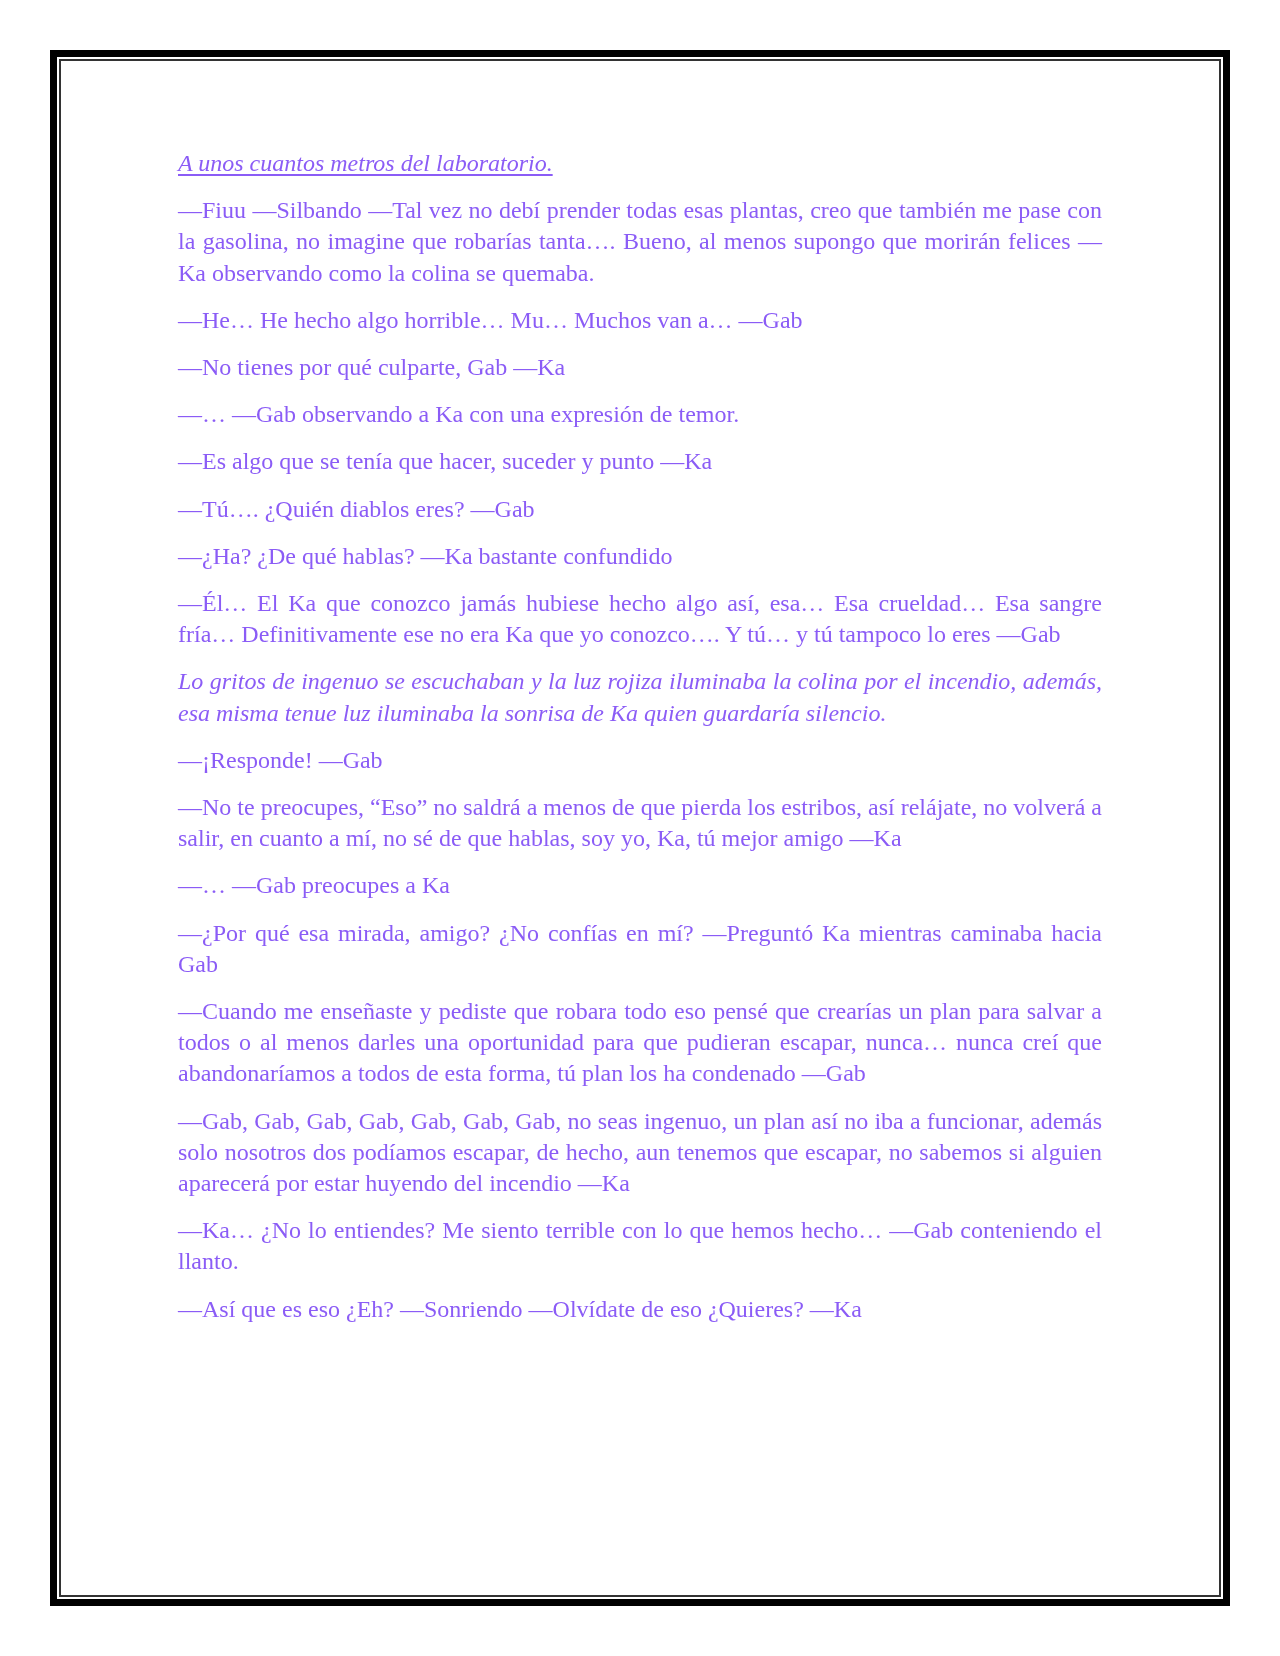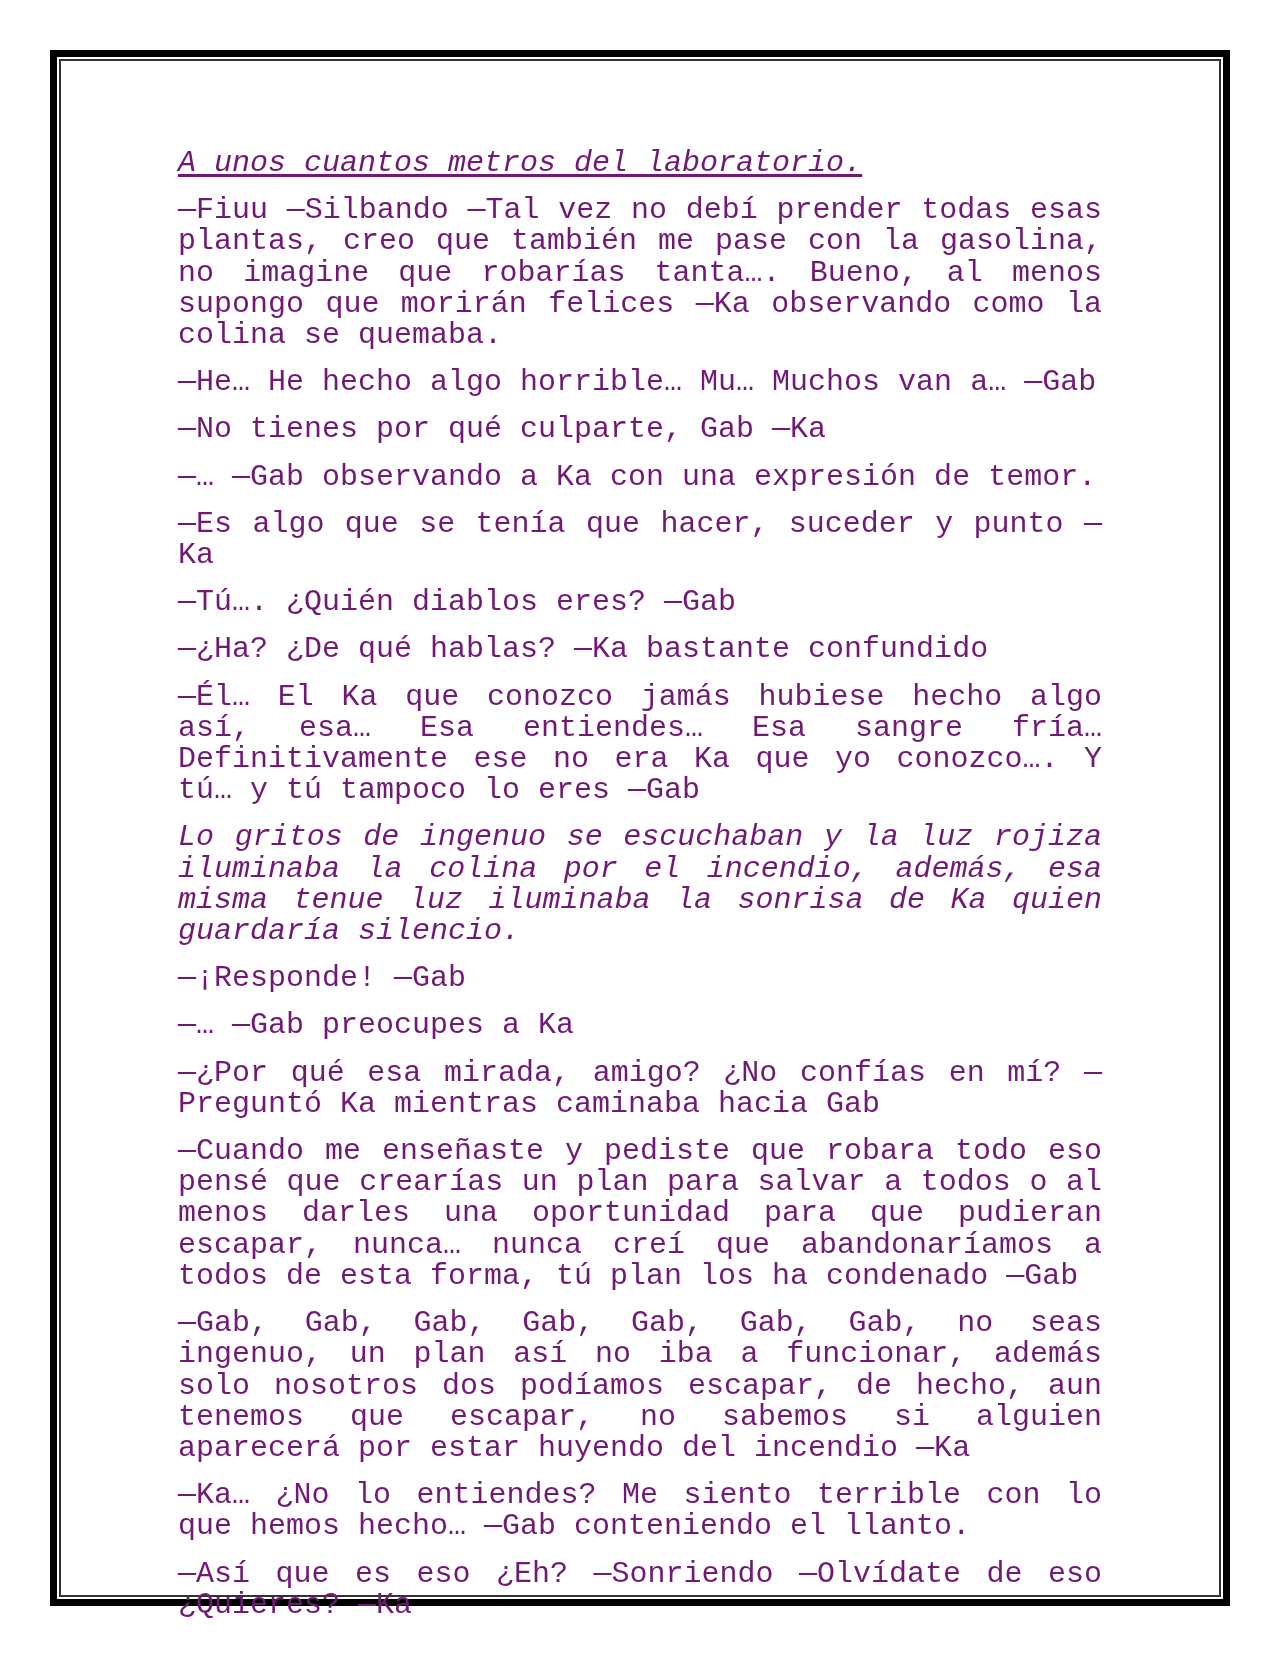--- a/index.html
+++ b/index.html
@@ -7,44 +7,45 @@
   .frame-outer {
     position: absolute; left: 50px; top: 50px; width: 1180px; height: 1556px;
     box-sizing: border-box; border: 7px solid #000000;
   }
   .frame-inner {
     position: absolute; left: 59px; top: 59px; width: 1162px; height: 1538px;
     box-sizing: border-box; border: 2px solid #333333;
   }
   .page {
     position: absolute; left: 178px; top: 148px; width: 924px;
-    font-family: Liberation Mono, monospace; font-size: 30px; line-height: 31.2px;
-    color: #701a75;
+    font-family: Liberation Serif, serif; font-size: 24px; line-height: 31.2px;
+    color: #8b5cf6;
   }
   .page p { margin: 0 0 16px 0; text-align: justify; }
   .heading { font-style: italic; text-decoration: underline; text-underline-offset: 3px; }
   .narration { font-style: italic; }
 </style>
 </head>
 <body>
 
 <div class="frame-outer"></div>
 <div class="frame-inner"></div>
 
 <div class="page">
   <p class="heading">A unos cuantos metros del laboratorio.</p>
   <p>—Fiuu —Silbando —Tal vez no debí prender todas esas plantas, creo que también me pase con la gasolina, no imagine que robarías tanta…. Bueno, al menos supongo que morirán felices —Ka observando como la colina se quemaba.</p>
   <p>—He… He hecho algo horrible… Mu… Muchos van a… —Gab</p>
   <p>—No tienes por qué culparte, Gab —Ka</p>
   <p>—… —Gab observando a Ka con una expresión de temor.</p>
   <p>—Es algo que se tenía que hacer, suceder y punto —Ka</p>
   <p>—Tú…. ¿Quién diablos eres? —Gab</p>
   <p>—¿Ha? ¿De qué hablas? —Ka bastante confundido</p>
-  <p>—Él… El Ka que conozco jamás hubiese hecho algo así, esa… Esa entiendes… Esa sangre fría… Definitivamente ese no era Ka que yo conozco…. Y tú… y tú tampoco lo eres —Gab</p>
+  <p>—Él… El Ka que conozco jamás hubiese hecho algo así, esa… Esa crueldad… Esa sangre fría… Definitivamente ese no era Ka que yo conozco…. Y tú… y tú tampoco lo eres —Gab</p>
   <p class="narration">Lo gritos de ingenuo se escuchaban y la luz rojiza iluminaba la colina por el incendio, además, esa misma tenue luz iluminaba la sonrisa de Ka quien guardaría silencio.</p>
   <p>—¡Responde! —Gab</p>
+  <p>—No te preocupes, “Eso” no saldrá a menos de que pierda los estribos, así relájate, no volverá a salir, en cuanto a mí, no sé de que hablas, soy yo, Ka, tú mejor amigo —Ka</p>
   <p>—… —Gab preocupes a Ka</p>
   <p>—¿Por qué esa mirada, amigo? ¿No confías en mí? —Preguntó Ka mientras caminaba hacia Gab</p>
   <p>—Cuando me enseñaste y pediste que robara todo eso pensé que crearías un plan para salvar a todos o al menos darles una oportunidad para que pudieran escapar, nunca… nunca creí que abandonaríamos a todos de esta forma, tú plan los ha condenado —Gab</p>
   <p>—Gab, Gab, Gab, Gab, Gab, Gab, Gab, no seas ingenuo, un plan así no iba a funcionar, además solo nosotros dos podíamos escapar, de hecho, aun tenemos que escapar, no sabemos si alguien aparecerá por estar huyendo del incendio —Ka</p>
   <p>—Ka… ¿No lo entiendes? Me siento terrible con lo que hemos hecho… —Gab conteniendo el llanto.</p>
   <p>—Así que es eso ¿Eh? —Sonriendo —Olvídate de eso ¿Quieres? —Ka</p>
 </div>
 
 </body></html>

